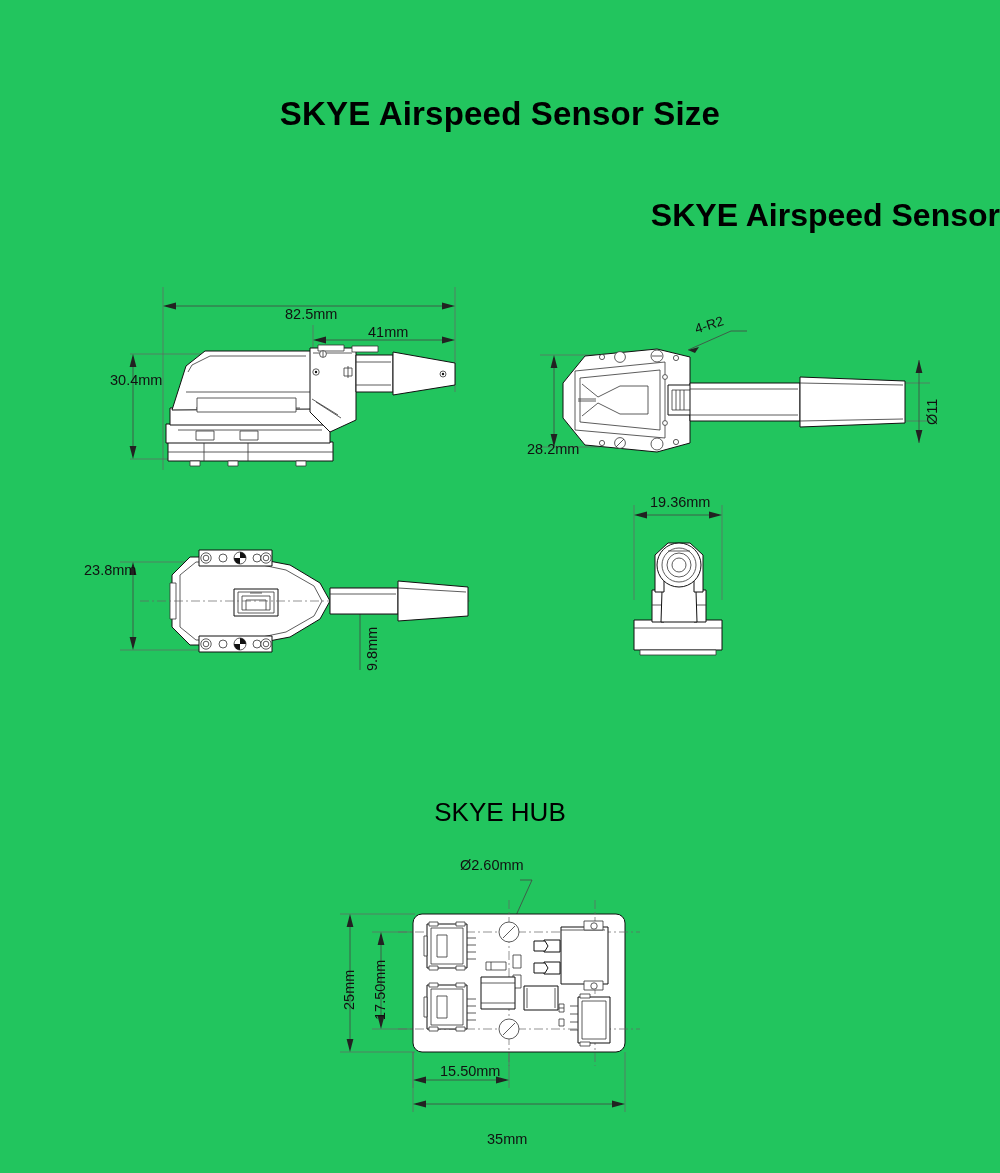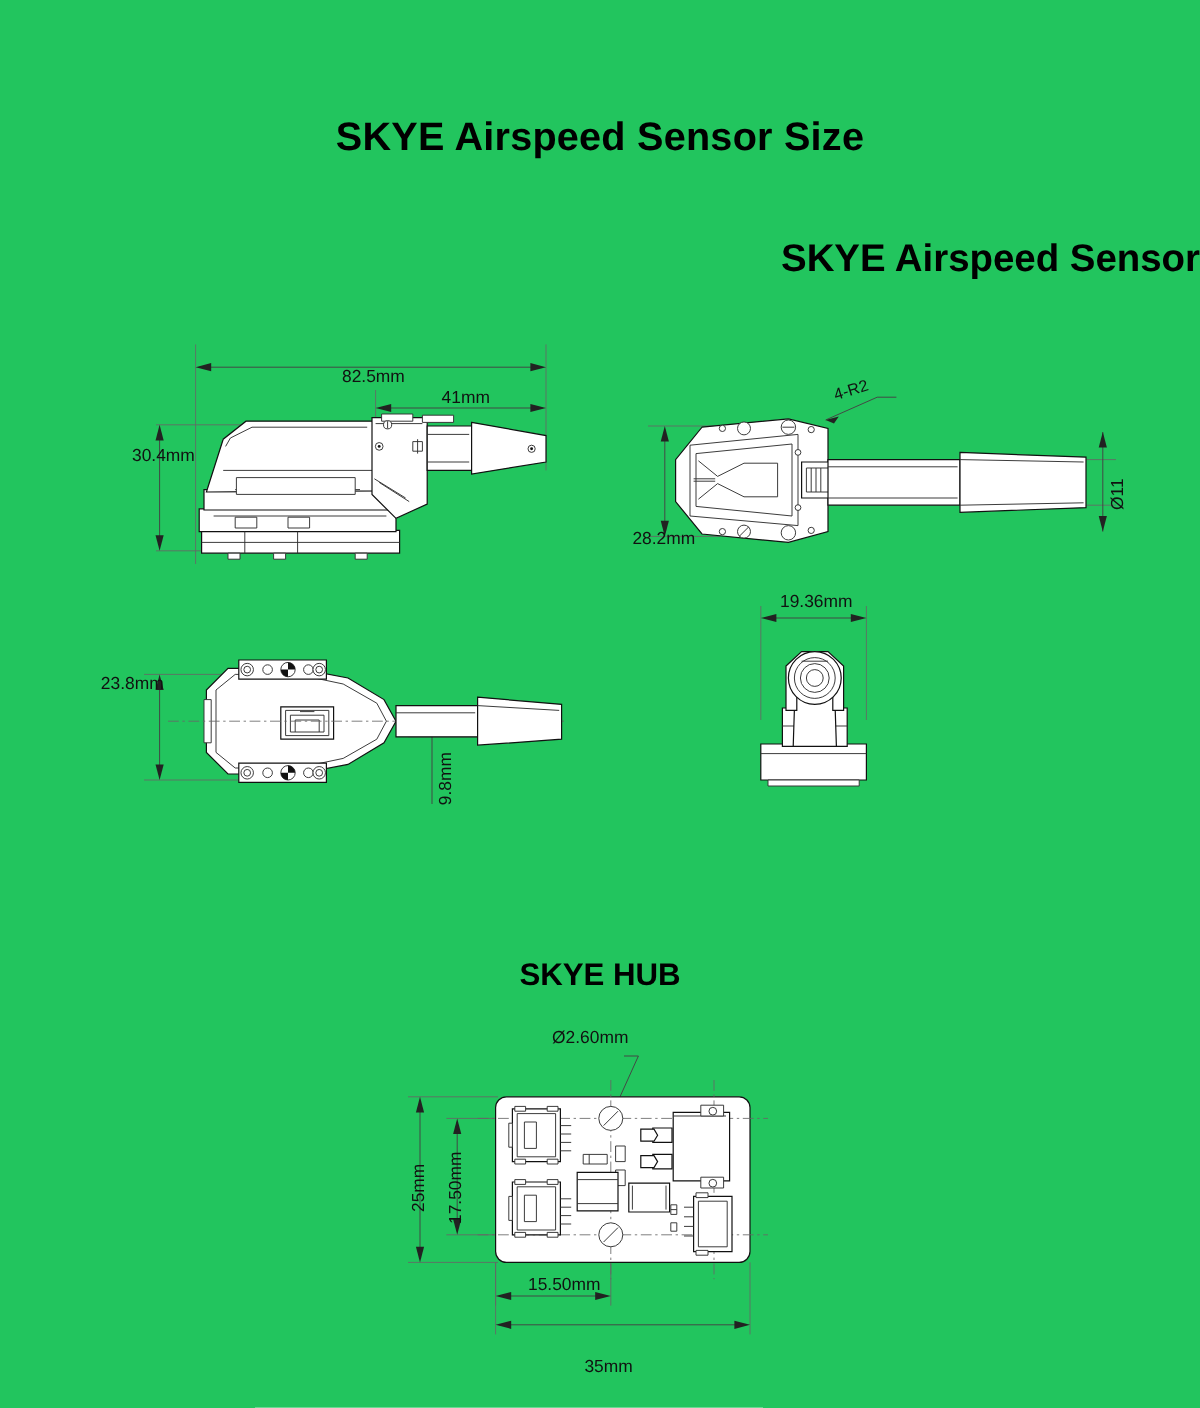--- a/index.html
+++ b/index.html
@@ -13,21 +13,21 @@
   .title-main{
     position:absolute;left:0;top:95px;width:1000px;text-align:center;
     font-size:33px;font-weight:bold;letter-spacing:.2px;color:#000;
   }
   .title-sub{
     position:absolute;left:0;top:197px;width:1000px;text-align:right;
     font-size:32px;font-weight:bold;color:#000;
   }
   .title-hub{
     position:absolute;left:0;top:797px;width:1000px;text-align:center;
-    font-size:26px;font-weight:bold;color:#000;
+    font-size:26px;font-weight:normal;color:#000;
   }
 
   .dim{
     position:absolute;font-size:14.5px;color:#111;white-space:nowrap;
     font-family:"Liberation Sans","DejaVu Sans",sans-serif;
   }
   .dim.rot{
     transform:rotate(-90deg);transform-origin:left top;
   }
   .dim.small{font-size:13.5px;}

